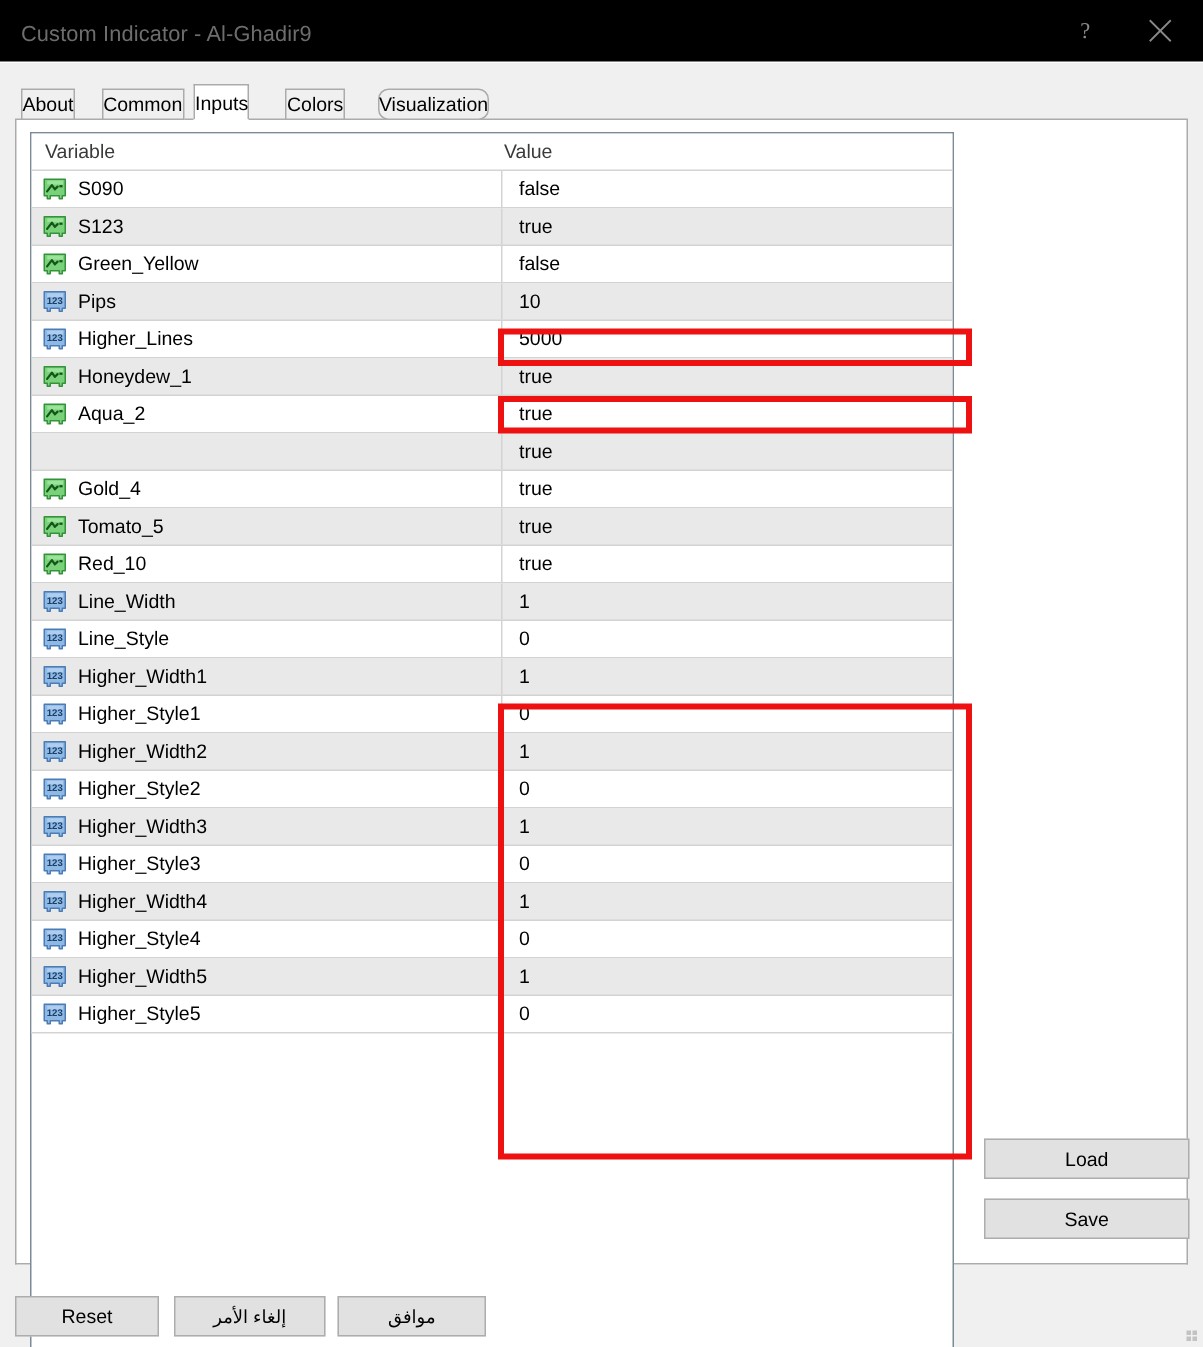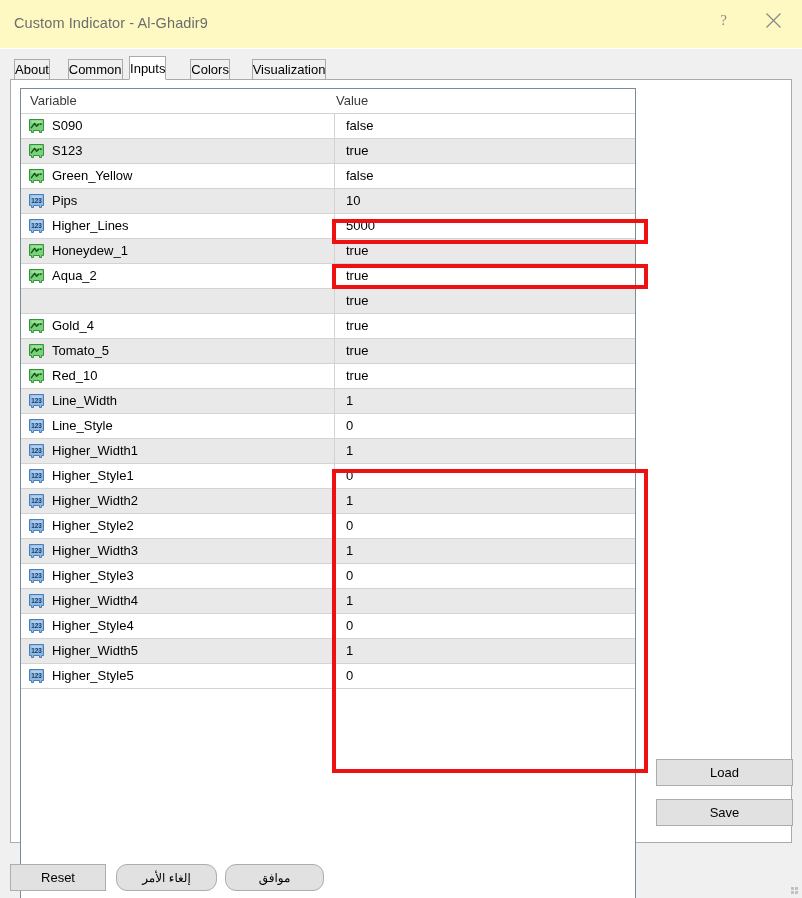--- a/index.html
+++ b/index.html
@@ -15,22 +15,22 @@
     font-size: 13px;
     background: #f0f0f0;
     color: #000;
     position: relative;
   }
 
   
   #titlebar {
     position: absolute;
     left: 0; top: 0;
-    width: 802px; height: 49px;
-    background: #fef9c3;
+    width: 802px; height: 42px;
+    background: #000000;
     border-bottom: 1px solid #ffffff;
   }
   #title-text {
     position: absolute;
     left: 14px; top: 15px;
     font-size: 14.5px;
     color: #6d6d6d;
     white-space: nowrap;
     letter-spacing: 0.1px;
   }
@@ -204,21 +204,21 @@
     border: 1px solid #adadad;
     font-family: "Liberation Sans", sans-serif;
     font-size: 13px;
     color: #000;
     cursor: default;
     text-align: center;
   }
   #reset-btn  { left: 10px;  width: 96px; }
   #cancel-btn { left: 116px; width: 101px; font-size: 12px; }
   #ok-btn     { left: 225px; width: 99px;  font-size: 12px; }
-  .rtl { direction: rtl; border-radius: 11px; }
+  .rtl { direction: rtl; }
 
   
   #resize-grip {
     position: absolute;
     right: 3px; bottom: 3px;
     width: 12px; height: 12px;
   }
   #resize-grip i {
     position: absolute;
     width: 3px; height: 3px;
@@ -250,21 +250,21 @@
   </button>
 </div>
 
 <div id="dialog-body">
 
   <div id="tabstrip">
       <div class="tab" style="left: 4px;"><span>About</span></div>
       <div class="tab" style="left: 57.75px;"><span>Common</span></div>
       <div class="tab selected" style="left: 119.05px;"><span>Inputs</span></div>
       <div class="tab" style="left: 180.35px;"><span>Colors</span></div>
-      <div class="tab" style="left: 241.65px;"><span>Visualization</span></div>
+      <div class="tab" style="left: 241.65px; border-radius: 7px;"><span>Visualization</span></div>
     </div>
 
   <div id="content-panel">
 
     <div id="grid">
       <div id="grid-header">
         <div class="hdr-cell hdr-var">Variable</div>
         <div class="hdr-cell hdr-val">Value</div>
       </div>
       <div id="grid-rows">

